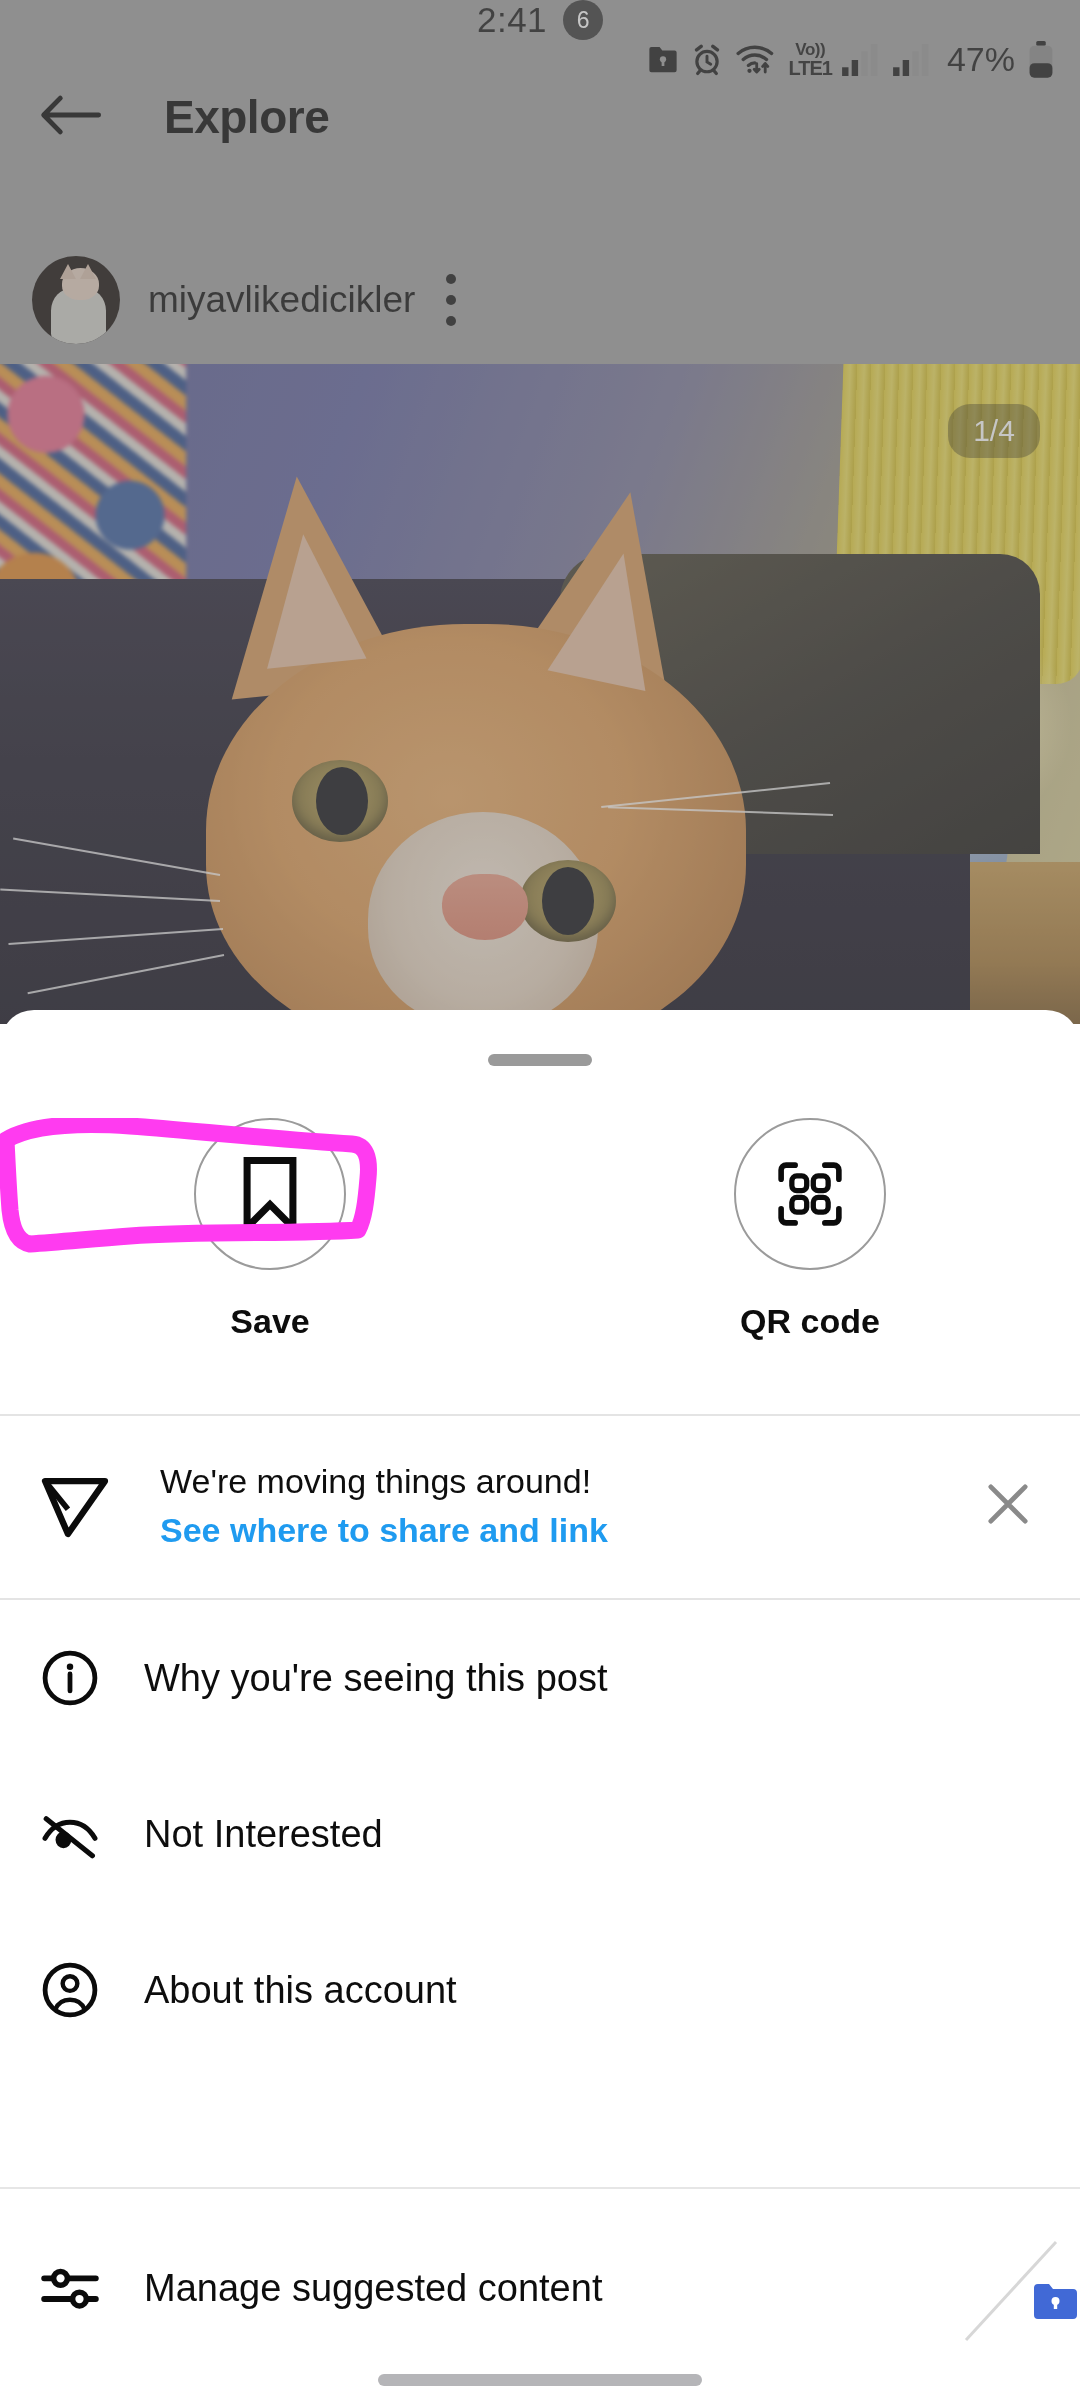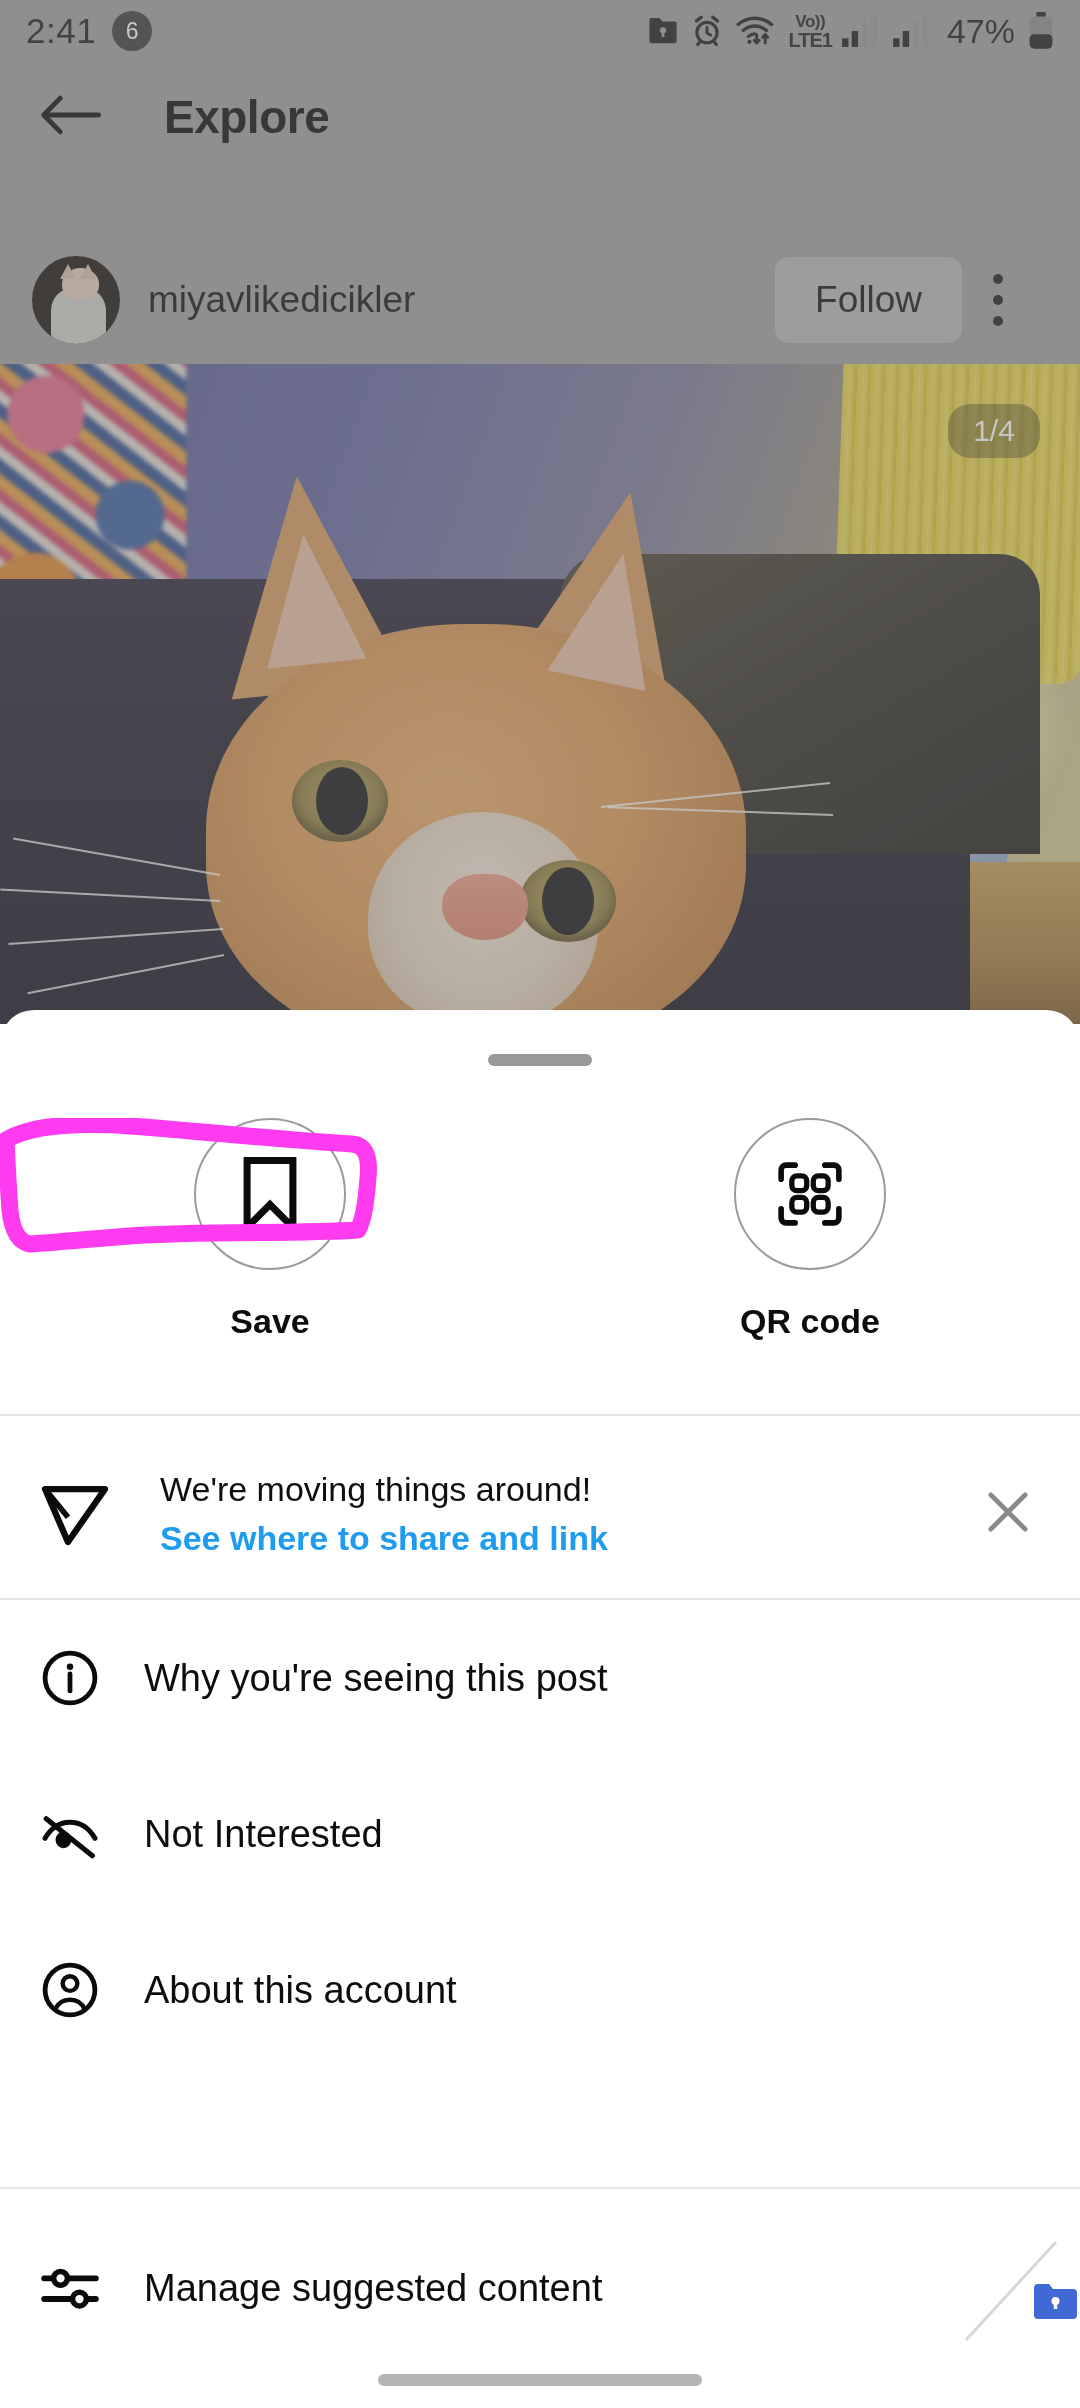--- a/index.html
+++ b/index.html
@@ -29,20 +29,21 @@
     left: 0; top: 0; width: 1080px; height: 364px;
     background: #a0a0a0;
   }
   .status-bar {
     position: absolute;
     left: 0; top: 0; width: 1080px; height: 62px;
     display: flex; align-items: center;
     padding: 0 26px;
     box-sizing: border-box;
     color: #202020;
+    flex-direction: column;
   }
   .status-left {
     display: flex; align-items: center; gap: 16px;
   }
   .status-clock {
     font-size: 35px;
     letter-spacing: 0.5px;
     color: #1d1d1d;
   }
   .notif-badge {
@@ -309,21 +310,20 @@
     position: absolute; left: 0; width: 1080px; height: 2px;
     background: #e4e4e4;
   }
 
   .promo {
     position: absolute; left: 0; top: 406px;
     width: 1080px; height: 180px;
     display: flex; align-items: center;
     padding: 0 38px;
     box-sizing: border-box;
-    margin-top: 8px;
   }
   .promo-texts { margin-left: 48px; }
   .promo-title { font-size: 34px; color: #0e0e0e; }
   .promo-link { font-size: 34px; color: #1f9bf0; margin-top: 10px; font-weight: bold; }
   .promo-close { margin-left: auto; padding-right: 10px; }
 
   .menu-list {
     position: absolute; left: 0; top: 590px; width: 1080px;
   }
   .menu-item {
@@ -461,21 +461,20 @@
     </div>
 
     <div class="user-row">
       <div class="avatar">
         <span class="av-body"></span>
         <span class="av-head"></span>
         <span class="av-ear l"></span>
         <span class="av-ear r"></span>
       </div>
       <span class="username">miyavlikedicikler</span>
-      <span class="follow-btn">Follow</span>
       <span class="kebab">
           <i></i>
           <i></i>
           <i></i>
         </span>
     </div>
 
     <div id="photo">
       <div class="ph-wall"></div>
       <div class="ph-quilt"></div>

